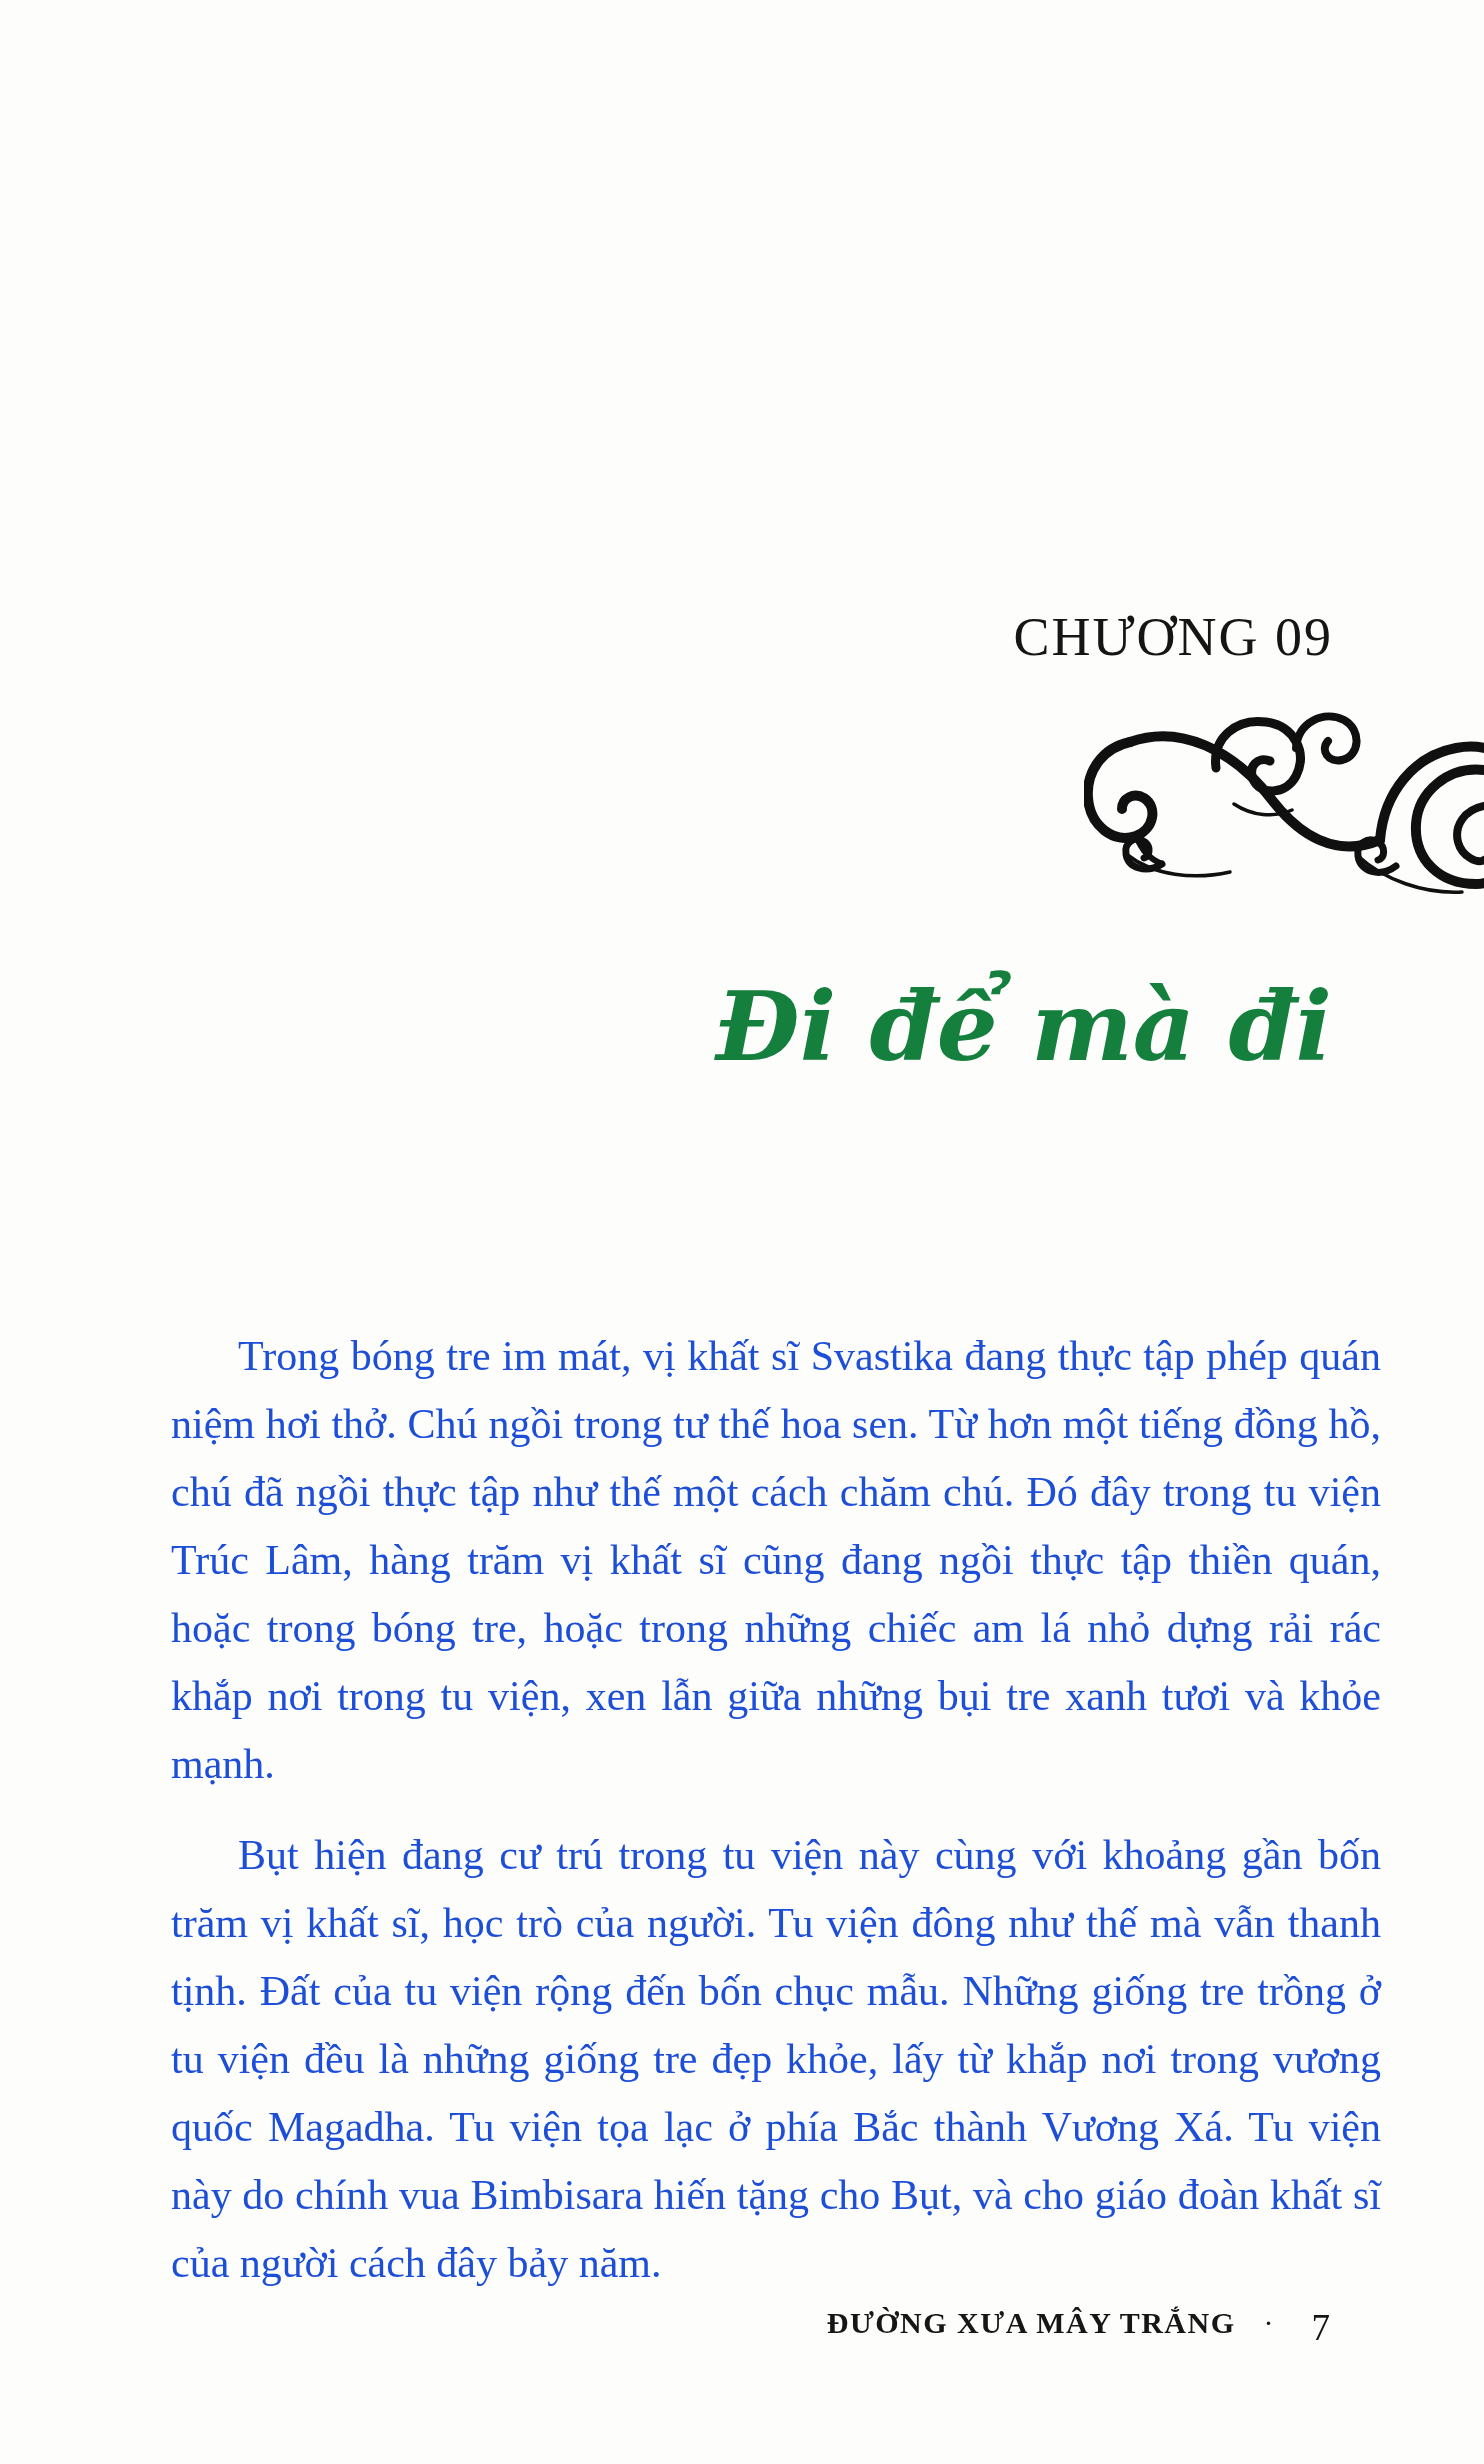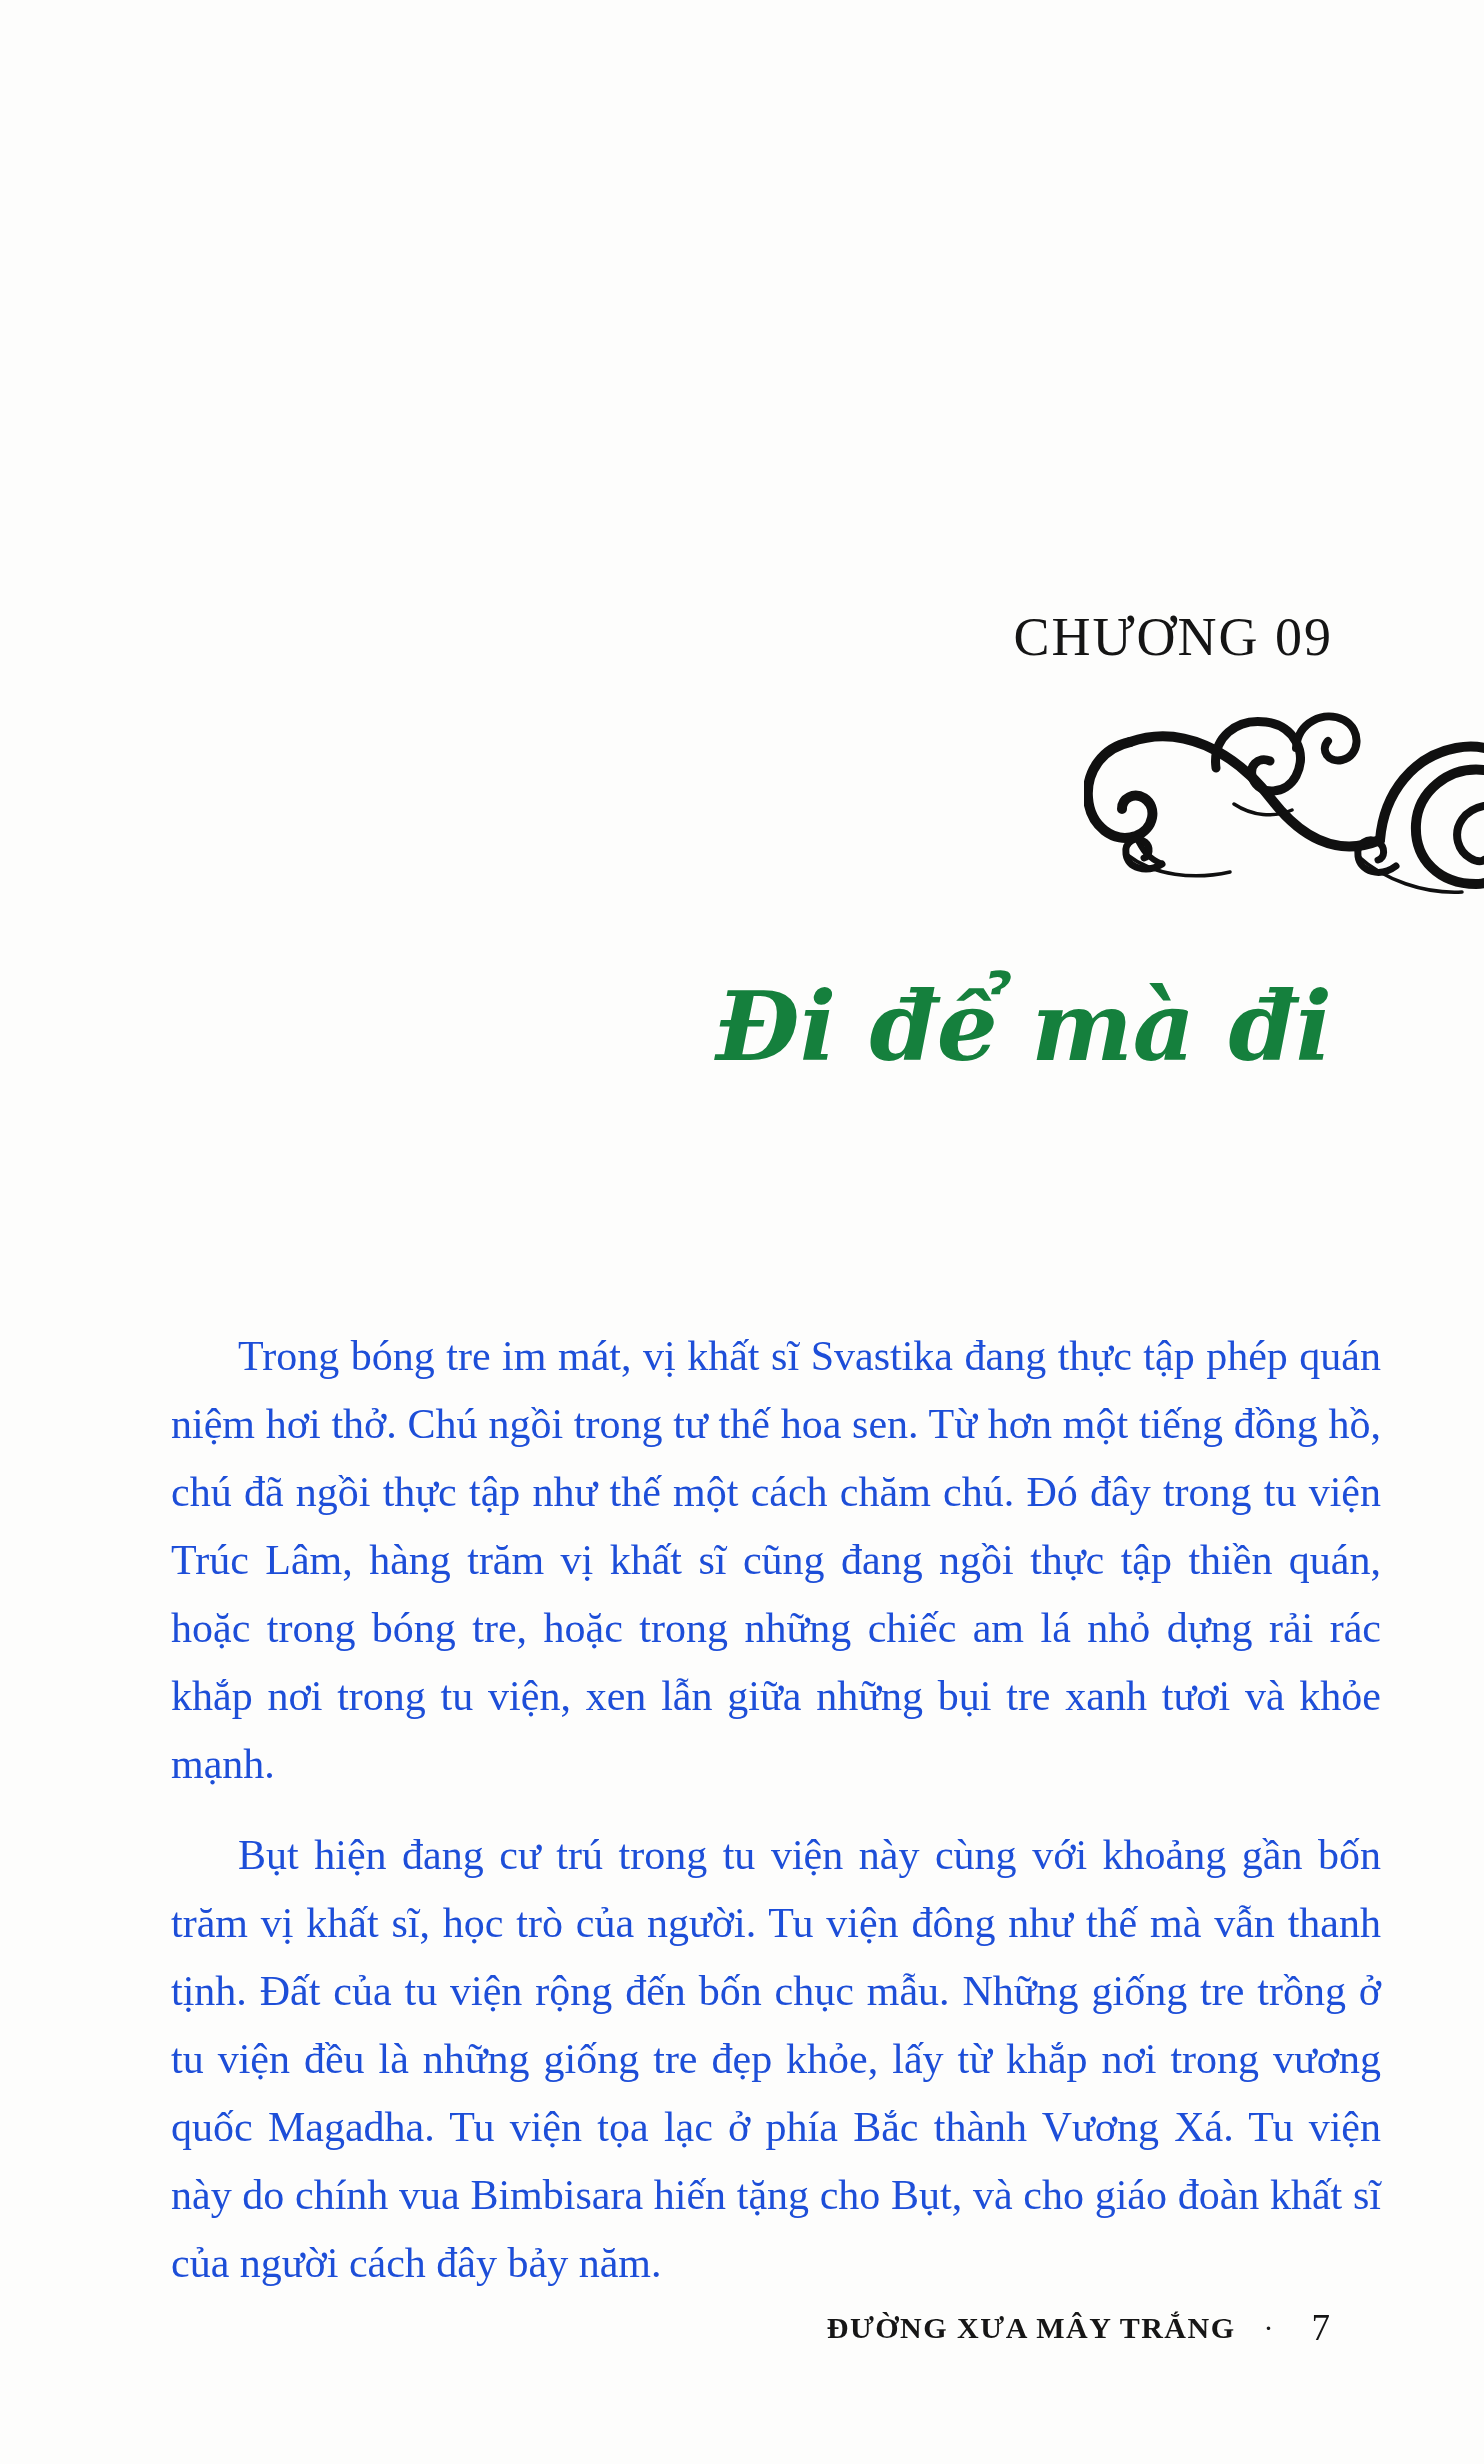--- a/index.html
+++ b/index.html
@@ -55,21 +55,21 @@
   }
   .body-text p {
     margin: 0 0 23px 0;
     text-indent: 67px;
   }
   .footer {
     position: absolute;
     top: 2306px;
     right: 154px;
     display: inline-flex;
-    align-items: center;
+    align-items: flex-start;
     white-space: nowrap;
   }
   .footer .book-title {
     font-weight: bold;
     font-size: 30px;
     letter-spacing: 1.5px;
     color: #161616;
   }
   .footer .sep {
     font-size: 30px;

